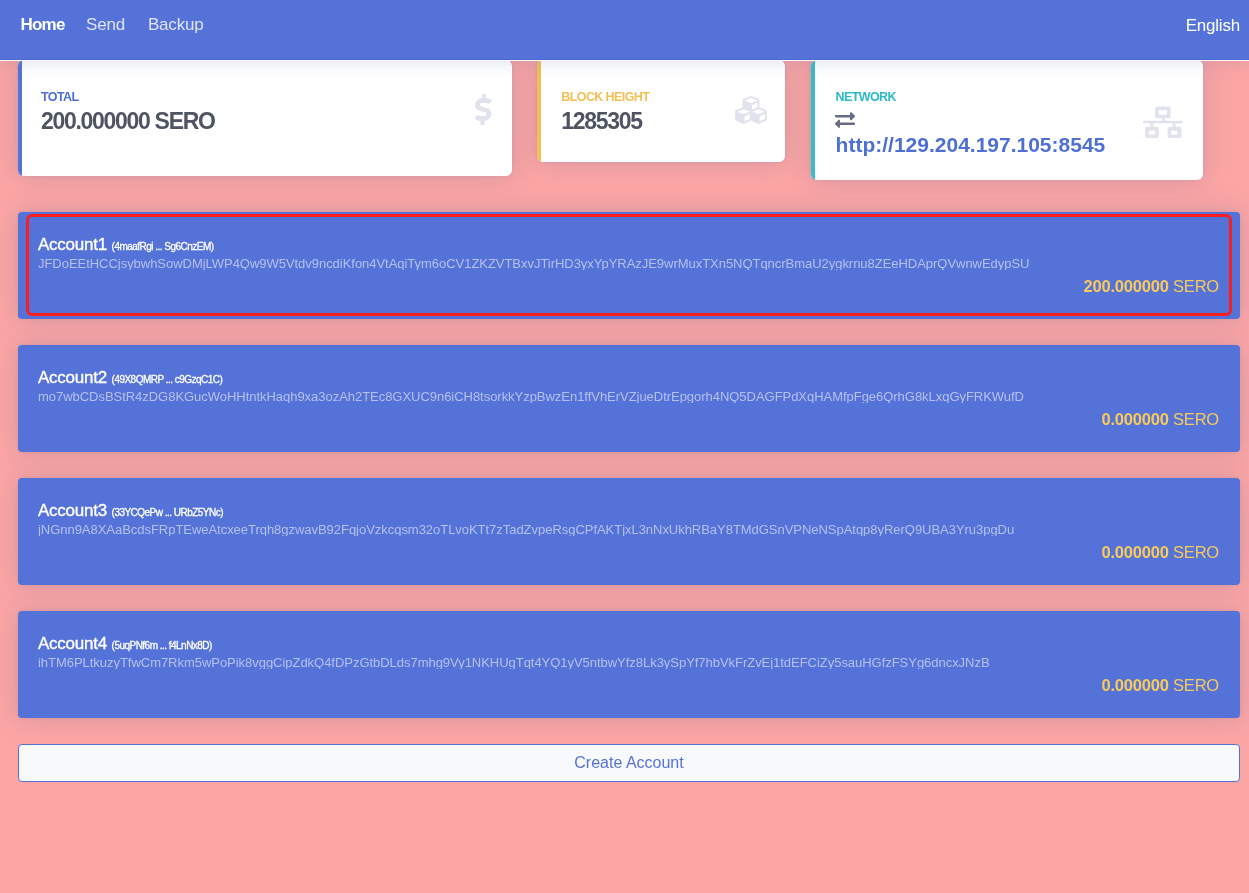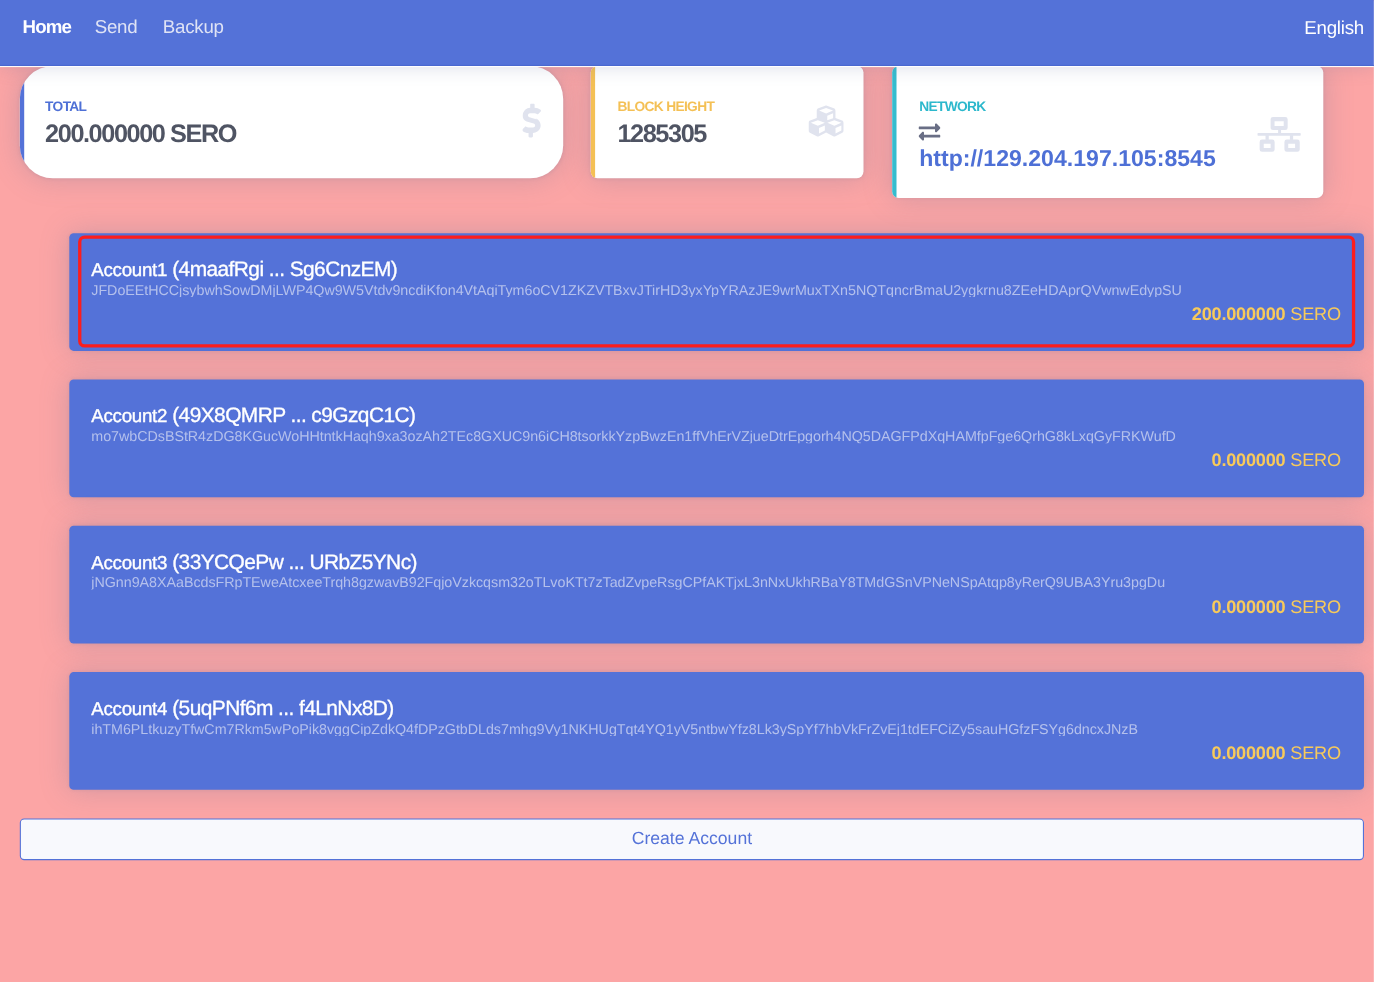--- a/index.html
+++ b/index.html
@@ -46,21 +46,21 @@
   .stats { display:flex; gap:25.3px; align-items:flex-start; }
   .stat-card {
     background:#fff; border-radius:6px; position:relative;
     box-shadow:0 0 3px rgba(90,105,150,0.12), 0 0 26px rgba(100,115,155,0.28);
     padding:31px 19px 0 23px; display:flex; align-items:flex-start;
     overflow:hidden;
   }
   .stat-card::before {
     content:""; position:absolute; left:0; top:0; bottom:0; width:4px; border-radius:6px 0 0 6px;
   }
-  .stat-card.c1 { width:494px; height:102px;border-radius:30px; }
+  .stat-card.c1 { width:494px; height:116px; }
   .stat-card.c1::before { background:#5472d8; }
   .stat-card.c2 { width:248px; height:102px; padding-left:24px; padding-right:18px; }
   .stat-card.c2::before { background:#f4c055; }
   .stat-card.c3 { width:392.4px; height:120px; padding-left:25px; padding-right:20px; }
   .stat-card.c3::before { background:#35bcce; }
   .stat-body { flex:1; min-width:0; }
   .stat-label { font-size:12.5px; font-weight:bold; letter-spacing:-0.6px; line-height:1; margin-bottom:6px; }
   .c1 .stat-label { color:#4e70d6; }
   .c2 .stat-label { color:#f4c055; }
   .c3 .stat-label { color:#2cb8cc; }
@@ -68,33 +68,33 @@
   .stat-icon { color:#e0e3ee; flex:0 0 auto; line-height:0; }
   .c1 .stat-icon { margin:3px 0 0 0; }
   .c2 .stat-icon { margin:3px 0 0 0; }
   .c3 .stat-icon { margin:15px 0 0 0; }
   .net-url { font-size:21px; font-weight:bold; color:#4e70d6; line-height:1; margin-top:8px; }
   .net-icon { color:#696e85; line-height:0; height:16px; margin:5px 0 0 -1px; }
   .folder-ico { display:inline-flex; }
   .acct-head { display:flex; align-items:baseline; gap:4.7px; height:16px; }
 
   
-  .accounts { margin-top:32px;margin-left:45px; }
+  .accounts { margin-top:32px; }
   .acct {
     background:#5472d8; border-radius:4px; height:107px; margin-bottom:26px;
     box-shadow:0 0 3px rgba(90,105,150,0.12), 0 0 26px rgba(100,115,155,0.28);
     position:relative; padding:23px 22px 0 20px; cursor:pointer;
   }
   .acct.selected::after {
     content:""; position:absolute; left:8px; right:8px; top:2px; bottom:3px;
     border:3.5px solid #fc1d1d; border-radius:6px; pointer-events:none;
   }
   .acct-name { color:#fff; font-size:17px; font-weight:400; letter-spacing:-0.25px;
     -webkit-text-stroke:0.35px #fff; }
-  .acct-short { font-size:19px; font-weight:400; color:#fff; letter-spacing:-0.52px;
+  .acct-short { font-size:10px; font-weight:400; color:#fff; letter-spacing:-0.52px;
     -webkit-text-stroke:0.3px #fff; }
   .acct-addr {
     color:#b4c0ec; font-size:13px; letter-spacing:-0.035px; margin-top:6px; white-space:nowrap; overflow:hidden;
     line-height:1;
   }
   .acct-bal { position:absolute; right:21px; bottom:25px; font-size:16.5px; letter-spacing:-0.2px; line-height:1; }
   .acct-bal b { color:#f8ca5a; font-weight:bold; }
   .acct-bal span { color:#f8ca5a; }
 
   .create-btn {

